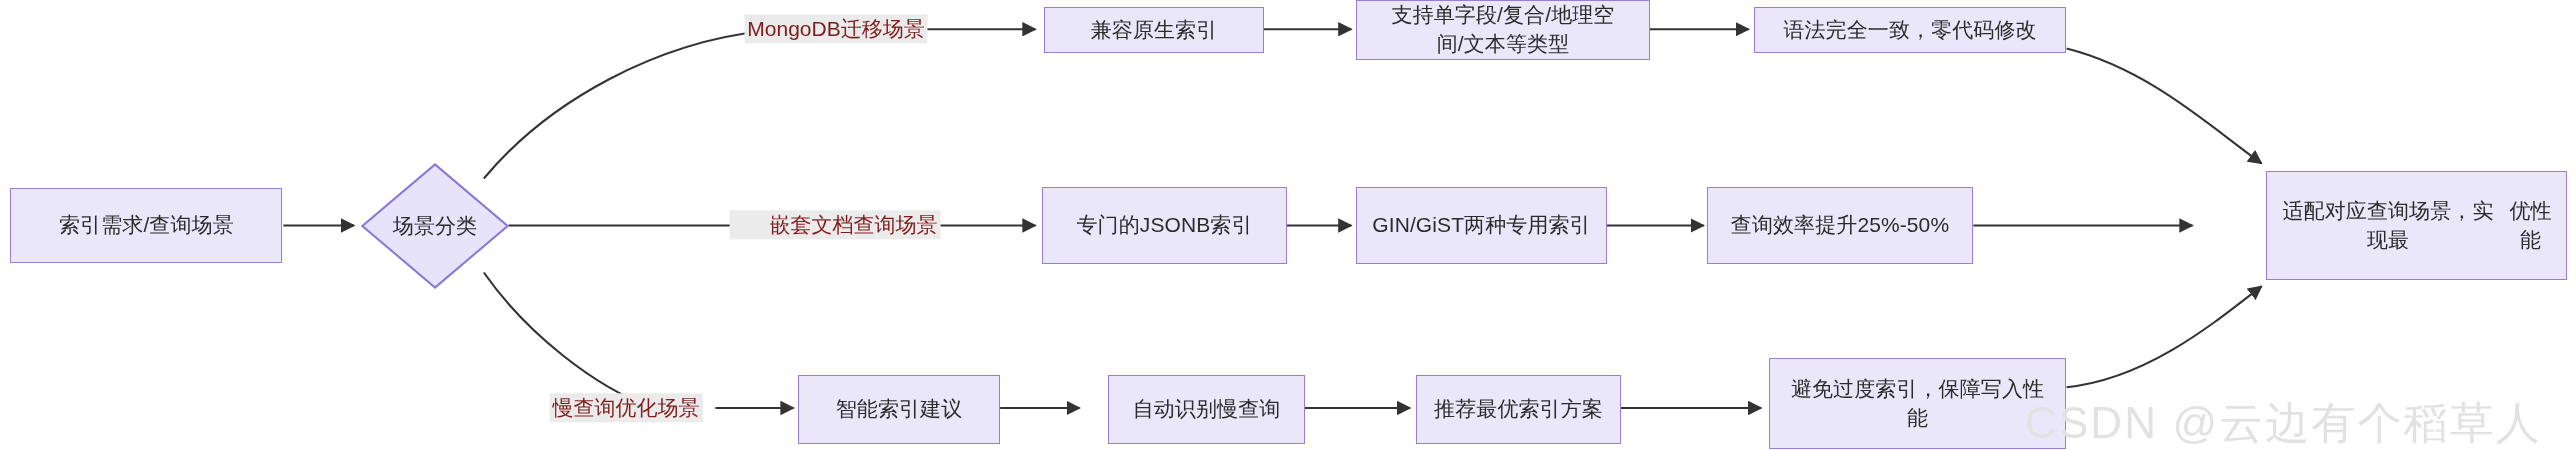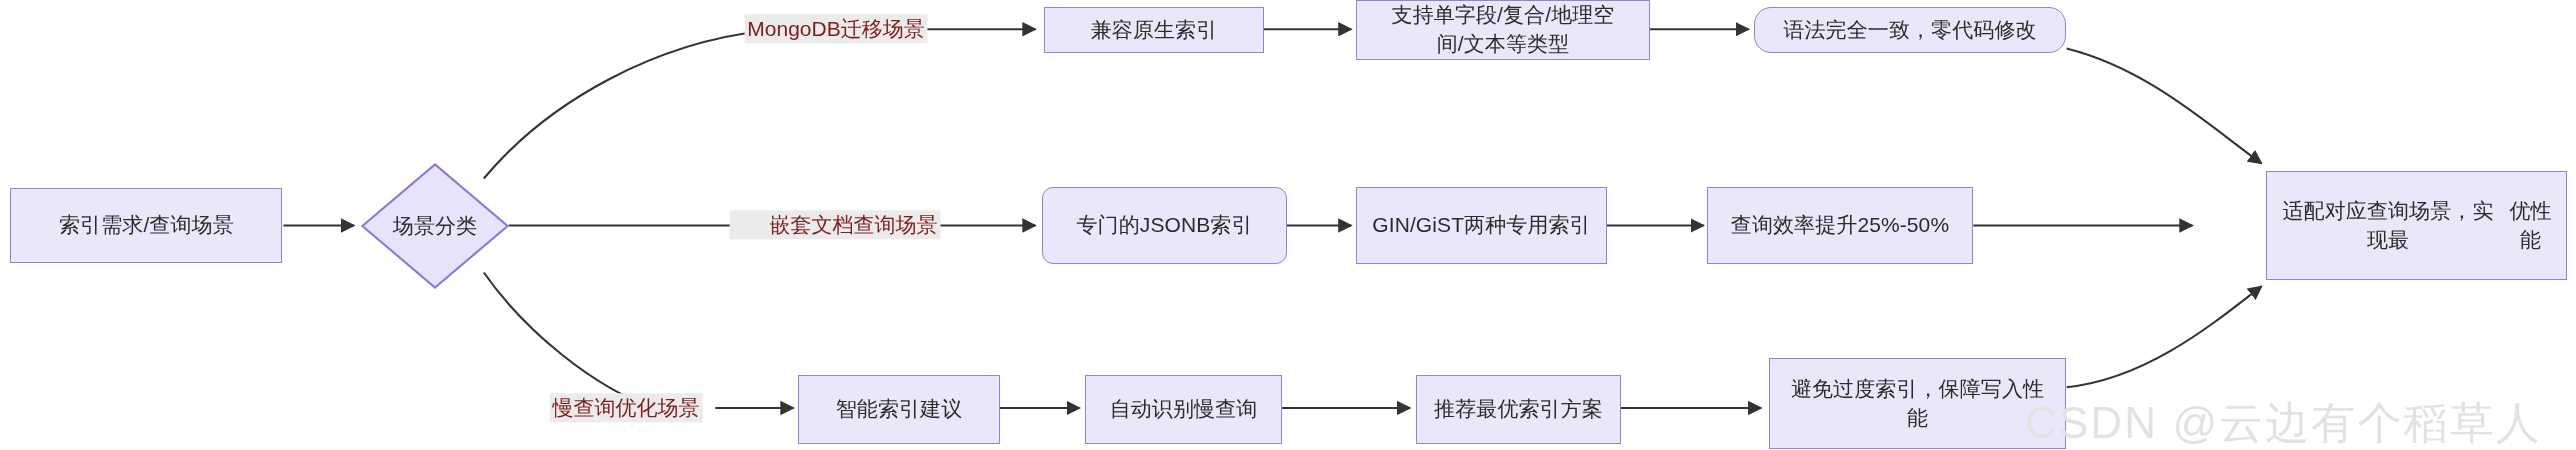--- a/index.html
+++ b/index.html
@@ -139,41 +139,41 @@
 
   <div class="node" style="left:1044px; top:7px; width:220px; height:46px;">
     <span>兼容原生索引</span>
   </div>
 
   <div class="node" style="left:1356px; top:0px; width:294px; height:60px; flex-direction:column;">
     <span>支持单字段/复合/地理空</span>
     <span>间/文本等类型</span>
   </div>
 
-  <div class="node" style="left:1754px; top:7px; width:312px; height:46px;border-radius:17px;">
+  <div class="node" style="left:1754px; top:7px; width:312px; height:46px;">
     <span>语法完全一致，零代码修改</span>
   </div>
 
-  <div class="node" style="left:1042px; top:187px; width:245px; height:77px;border-radius:11px;">
+  <div class="node" style="left:1042px; top:187px; width:245px; height:77px;">
     <span>专门的JSONB索引</span>
   </div>
 
   <div class="node" style="left:1356px; top:187px; width:251px; height:77px;">
     <span>GIN/GiST两种专用索引</span>
   </div>
 
   <div class="node" style="left:1707px; top:187px; width:266px; height:77px;">
     <span>查询效率提升25%-50%</span>
   </div>
 
   <div class="node" style="left:798px; top:375px; width:202px; height:69px;text-align:center;">
     <span>智能索引建议</span>
   </div>
 
-  <div class="node" style="left:1085px; top:375px; width:197px; height:69px;">
+  <div class="node" style="left:1108px; top:375px; width:197px; height:69px;">
     <span>自动识别慢查询</span>
   </div>
 
   <div class="node" style="left:1416px; top:375px; width:205px; height:69px;">
     <span>推荐最优索引方案</span>
   </div>
 
   <div class="node" style="left:1769px; top:358px; width:297px; height:91px; flex-direction:column;">
     <span>避免过度索引，保障写入性</span>
     <span>能</span>

